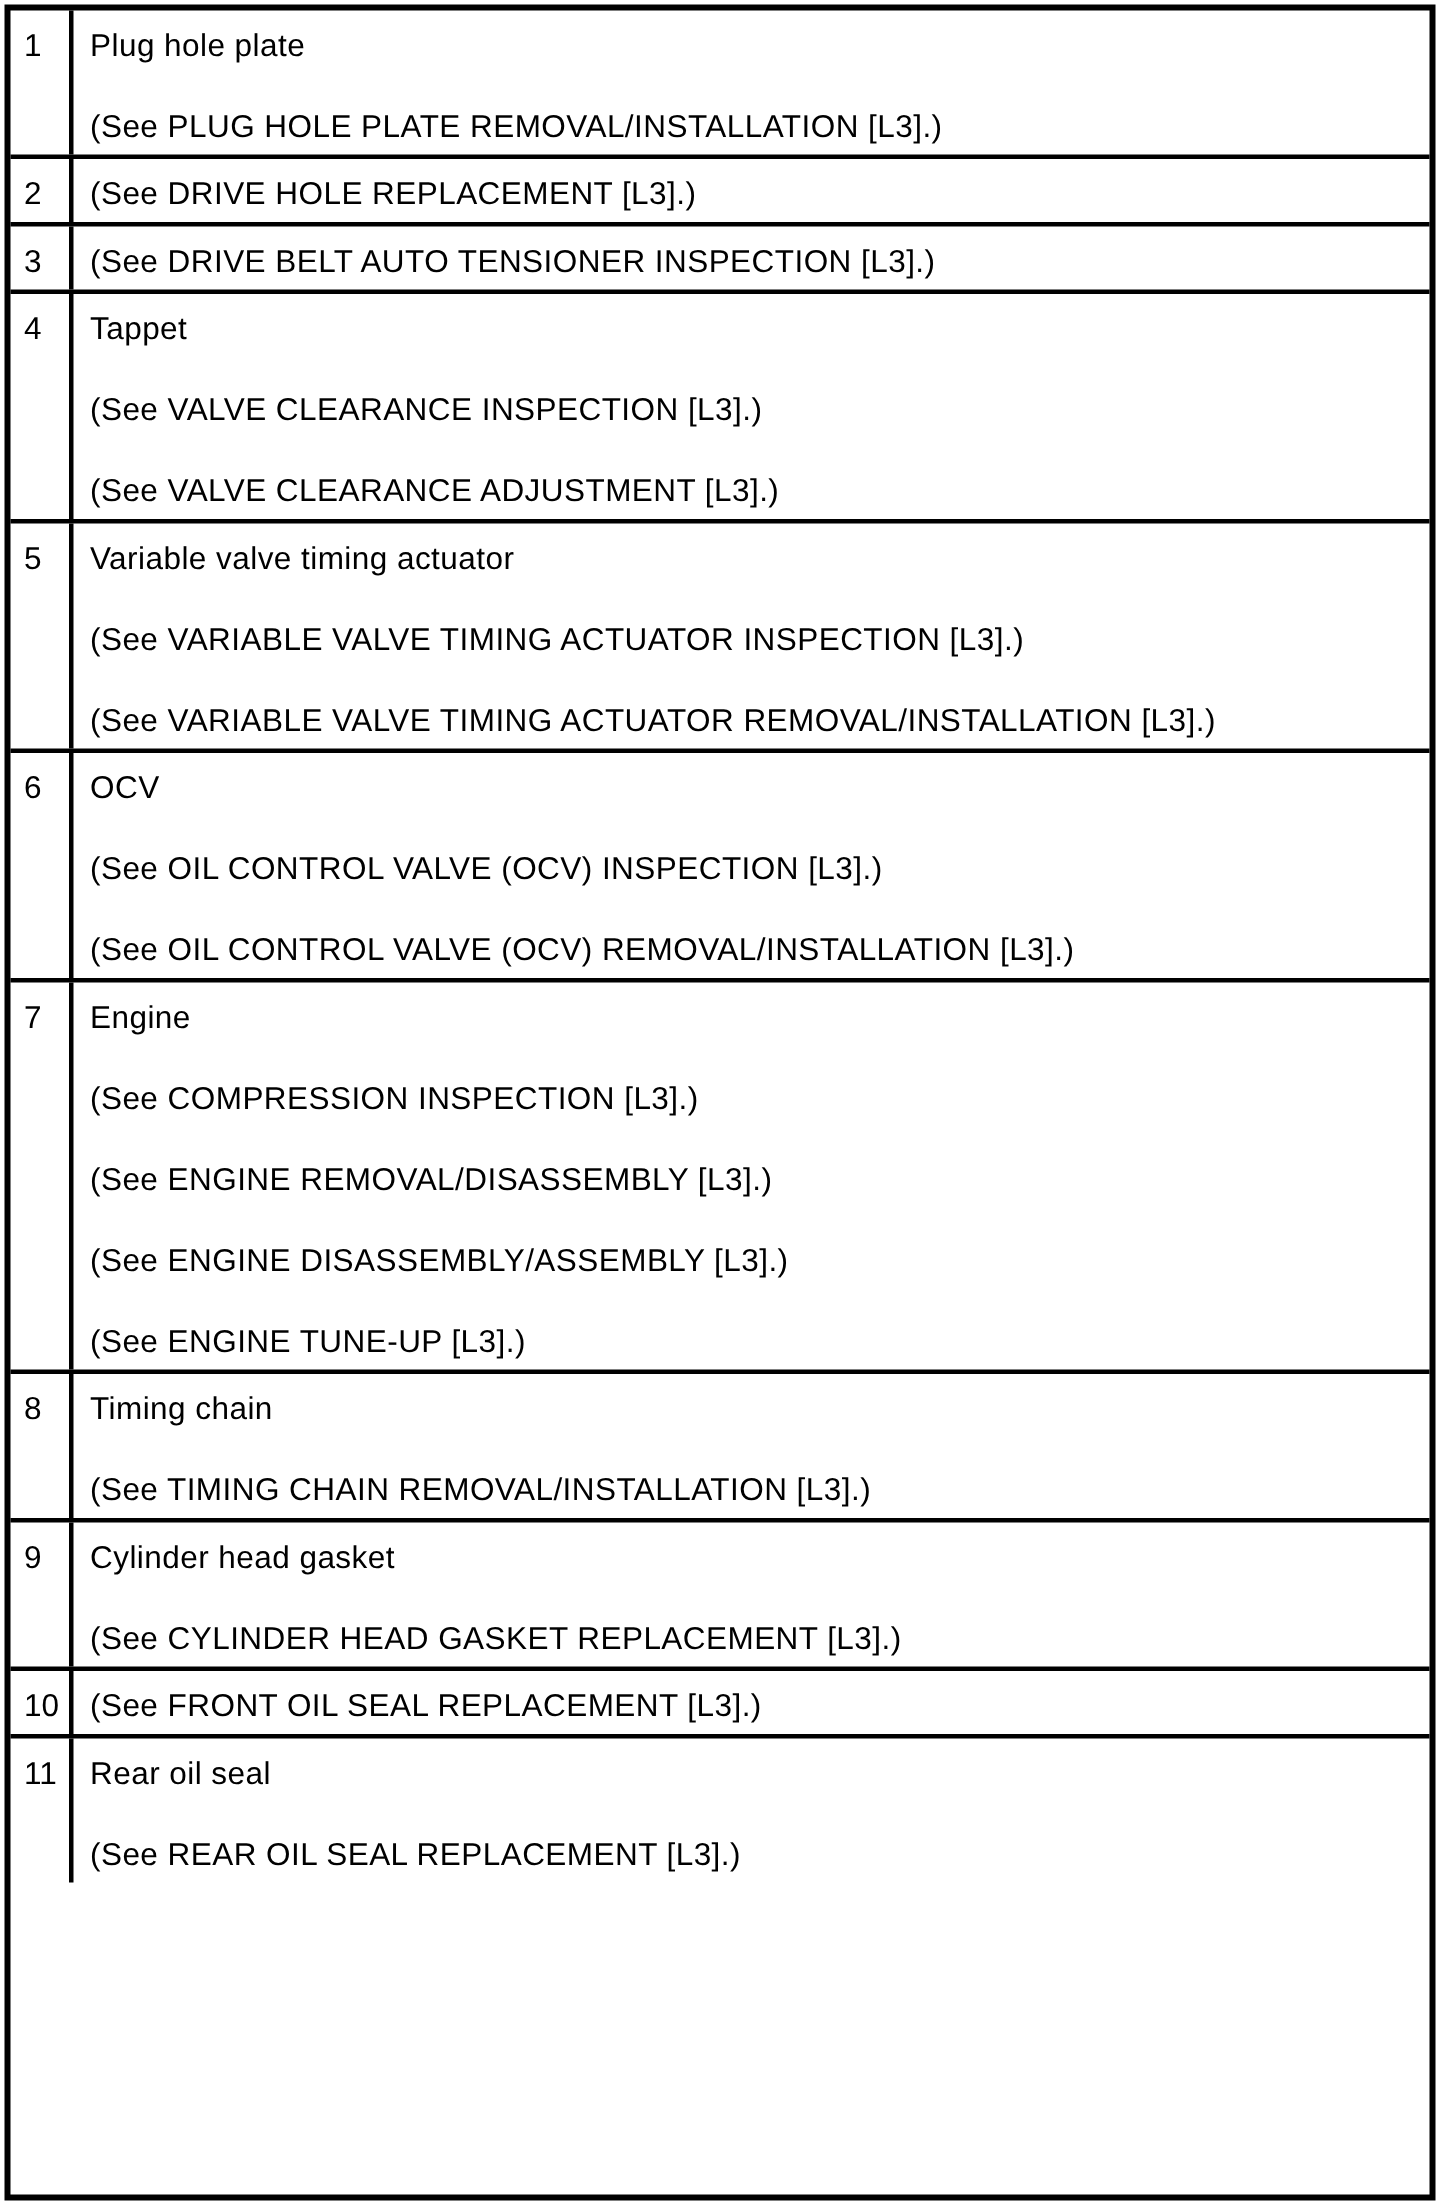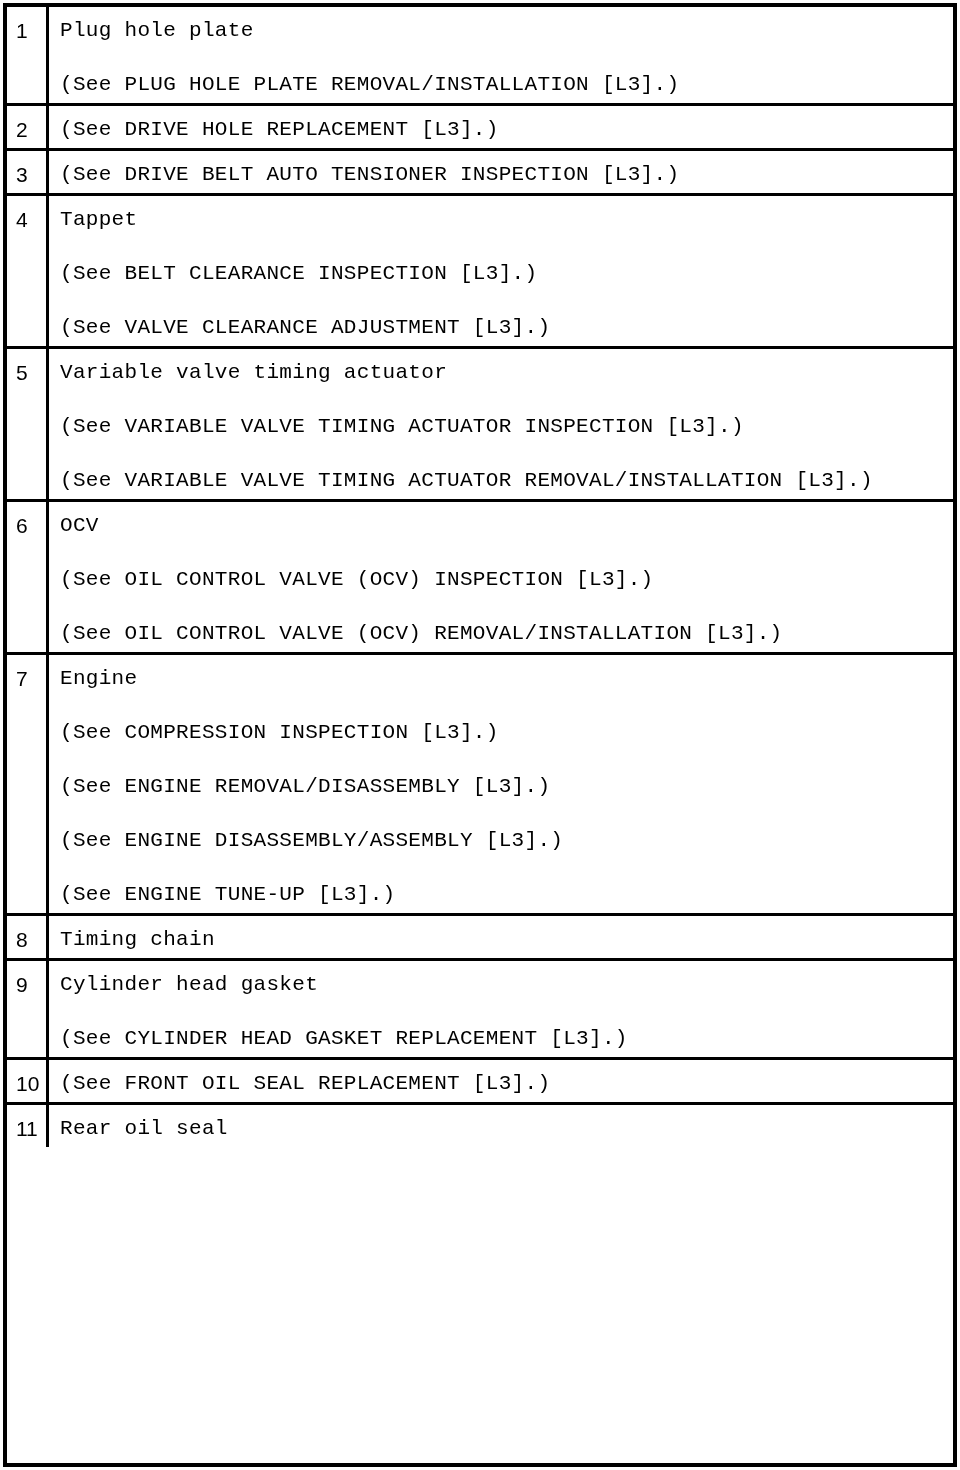--- a/index.html
+++ b/index.html
@@ -39,21 +39,20 @@
     border-right: 3px solid #000000;
     box-sizing: border-box;
     padding: 12px 2px 6px 9px;
     font-size: 21px;
     line-height: 24px;
   }
   .cell-desc {
     flex: 1 1 auto;
     box-sizing: border-box;
     padding: 12px 8px 6px 11px;
-    font-family: Liberation Mono, monospace;
   }
   .cell-desc p {
     margin: 0 0 30px 0;
     font-size: 21px;
     line-height: 24px;
     letter-spacing: 0.3px;
     white-space: nowrap;
   }
   .cell-desc p:last-child {
     margin-bottom: 0;
@@ -84,21 +83,21 @@
       <div class="cell-num">3</div>
       <div class="cell-desc">
         <p>(See DRIVE BELT AUTO TENSIONER INSPECTION [L3].)</p>
       </div>
     </div>
 
     <div class="row">
       <div class="cell-num">4</div>
       <div class="cell-desc">
         <p>Tappet</p>
-        <p>(See BELT CLEARANCE INSPECTION [L3].)</p>
+        <p>(See VALVE CLEARANCE INSPECTION [L3].)</p>
         <p>(See VALVE CLEARANCE ADJUSTMENT [L3].)</p>
       </div>
     </div>
 
     <div class="row">
       <div class="cell-num">5</div>
       <div class="cell-desc">
         <p>Variable valve timing actuator</p>
         <p>(See VARIABLE VALVE TIMING ACTUATOR INSPECTION [L3].)</p>
         <p>(See VARIABLE VALVE TIMING ACTUATOR REMOVAL/INSTALLATION [L3].)</p>
@@ -122,20 +121,21 @@
         <p>(See ENGINE REMOVAL/DISASSEMBLY [L3].)</p>
         <p>(See ENGINE DISASSEMBLY/ASSEMBLY [L3].)</p>
         <p>(See ENGINE TUNE-UP [L3].)</p>
       </div>
     </div>
 
     <div class="row">
       <div class="cell-num">8</div>
       <div class="cell-desc">
         <p>Timing chain</p>
+        <p>(See TIMING CHAIN REMOVAL/INSTALLATION [L3].)</p>
       </div>
     </div>
 
     <div class="row">
       <div class="cell-num">9</div>
       <div class="cell-desc">
         <p>Cylinder head gasket</p>
         <p>(See CYLINDER HEAD GASKET REPLACEMENT [L3].)</p>
       </div>
     </div>
@@ -144,17 +144,18 @@
       <div class="cell-num">10</div>
       <div class="cell-desc">
         <p>(See FRONT OIL SEAL REPLACEMENT [L3].)</p>
       </div>
     </div>
 
     <div class="row">
       <div class="cell-num">11</div>
       <div class="cell-desc">
         <p>Rear oil seal</p>
+        <p>(See REAR OIL SEAL REPLACEMENT [L3].)</p>
       </div>
     </div>
 
   </div>
 </div>
 
 </body></html>

